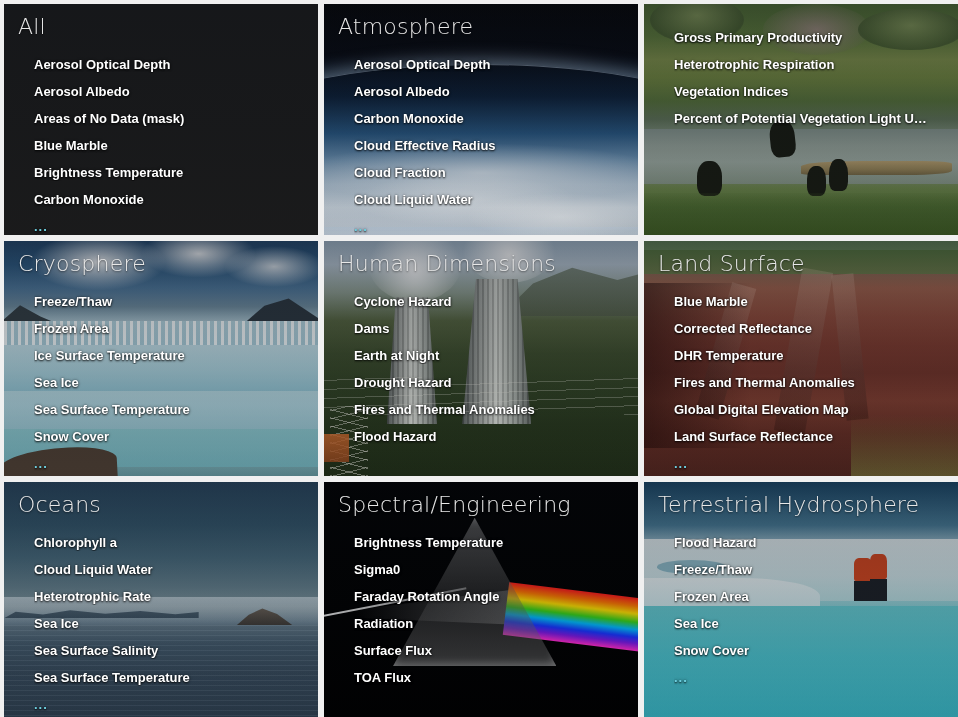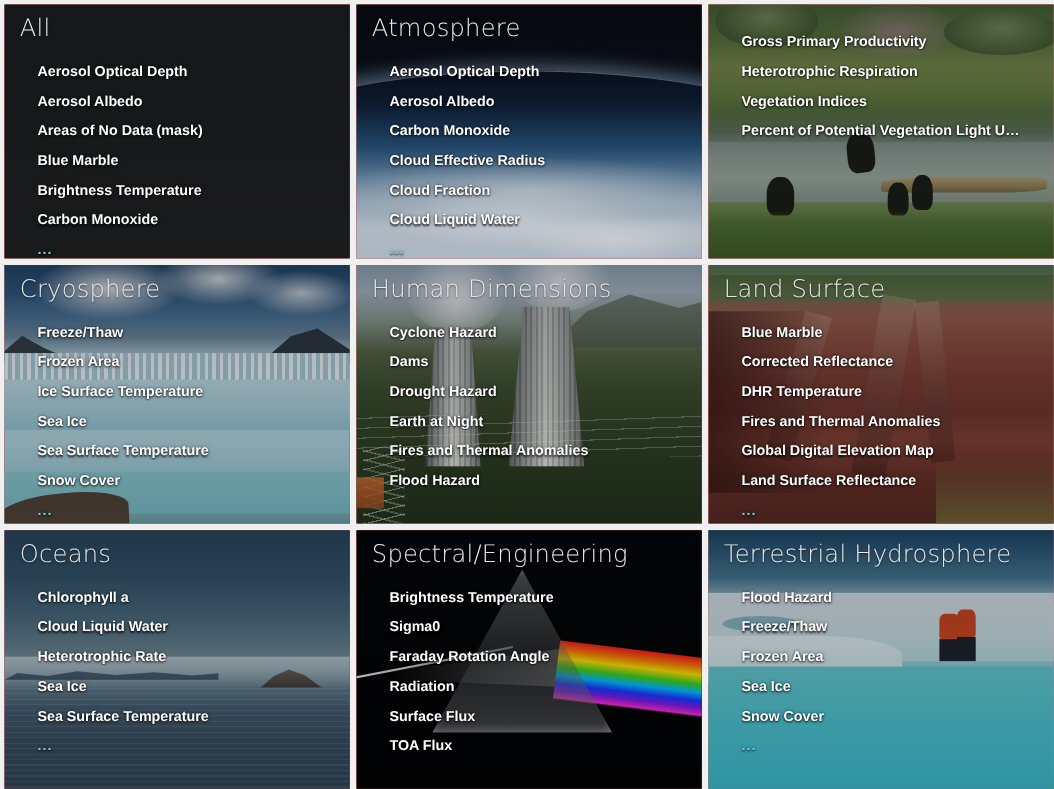--- a/index.html
+++ b/index.html
@@ -470,22 +470,22 @@
       <div class="wires"></div>
       <div class="pylon"></div>
       <div class="orange"></div>
     </div>
     <div class="scrim"></div>
     <div class="content">
       <div class="card-title">Human Dimensions</div>
       <ul class="item-list">
         <li class="item">Cyclone Hazard</li>
         <li class="item">Dams</li>
+        <li class="item">Earth at Night</li>
         <li class="item">Drought Hazard</li>
-        <li class="item">Earth at Night</li>
         <li class="item">Fires and Thermal Anomalies</li>
         <li class="item">Flood Hazard</li>
       </ul>
     </div>
   </div>
 
   <div class="card">
     <div class="art art-land">
       <div class="ridge"></div>
       <div class="gully g3"></div>
@@ -517,20 +517,21 @@
       <div class="waves"></div>
     </div>
     <div class="scrim"></div>
     <div class="content">
       <div class="card-title">Oceans</div>
       <ul class="item-list">
         <li class="item">Chlorophyll a</li>
         <li class="item">Cloud Liquid Water</li>
         <li class="item">Heterotrophic Rate</li>
         <li class="item">Sea Ice</li>
+        <li class="item">Sea Surface Salinity</li>
         <li class="item">Sea Surface Temperature</li>
         <li class="item more">...</li>
       </ul>
     </div>
   </div>
 
   <div class="card">
     <div class="art art-spectral">
       <div class="beam-in"></div>
       <div class="beam-wash"></div>

